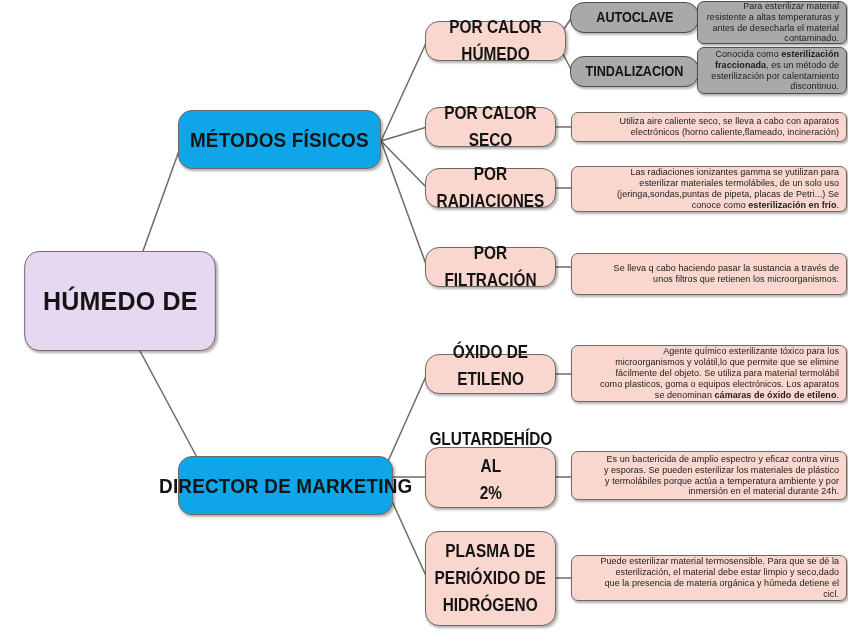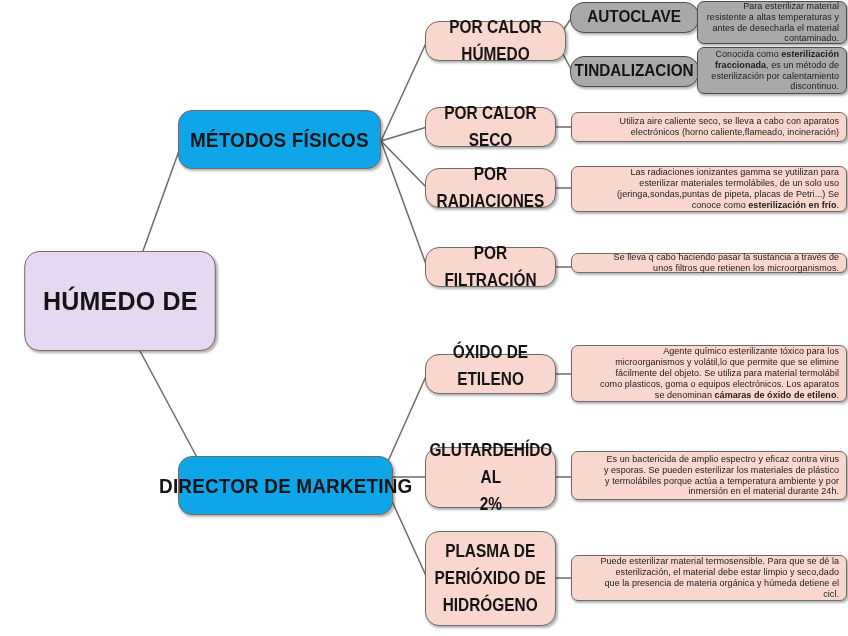--- a/index.html
+++ b/index.html
@@ -69,21 +69,21 @@
     font-weight: 700;
     color: #141414;
     line-height: 1.55;
   }
   .topic-inner { transform: scaleX(0.88); display:block; }
 
   
   .node.subtopic {
     background: #a9a9a9;
     border-color: #4f4d4b;
-    font-size: 17px;
+    font-size: 14px;
     font-weight: 700;
     color: #141414;
     line-height: 1.2;
   }
   .subtopic-inner { transform: scaleX(0.9); display:block; }
 
   
   .node.desc {
     font-family: "Liberation Sans", sans-serif;
     font-size: 9px;
@@ -169,36 +169,36 @@
   <div class="node topic" style="left:425px; top:168px; width:131px; height:40px;">
     <span class="topic-inner">POR RADIACIONES</span>
   </div>
   <div class="node desc pink" style="left:571px; top:166px; width:276px; height:46px;">
     <span class="desc-inner"><span>Las radiaciones ionizantes gamma se yutilizan para esterilizar materiales termolábiles, de un solo uso (jeringa,sondas,puntas de pipeta, placas de Petri...) Se conoce como </span><b>esterilización en frío</b><span>.</span></span>
   </div>
 
   <div class="node topic" style="left:425px; top:247px; width:131px; height:40px;">
     <span class="topic-inner">POR FILTRACIÓN</span>
   </div>
-  <div class="node desc pink" style="left:571px; top:253px; width:276px; height:20px;">
+  <div class="node desc pink" style="left:571px; top:253px; width:276px; height:42px;">
     <span class="desc-inner">Se lleva q cabo haciendo pasar la sustancia a través de unos filtros que retienen los microorganismos.</span>
   </div>
 
   <div class="node branch" style="left:178px; top:456px; width:215px; height:59px;">
     <span class="branch-inner">DIRECTOR DE MARKETING</span>
   </div>
 
   <div class="node topic" style="left:425px; top:354px; width:131px; height:40px;align-items:flex-end;">
     <span class="topic-inner">ÓXIDO DE ETILENO</span>
   </div>
   <div class="node desc pink" style="left:571px; top:345px; width:276px; height:57px;">
     <span class="desc-inner"><span>Agente químico esterilizante tóxico para los microorganismos y volátil,lo que permite que se elimine fácilmente del objeto. Se utiliza para material termolábil como plasticos, goma o equipos electrónicos. Los aparatos se denominan </span><b>cámaras de óxido de etileno</b><span>.</span></span>
   </div>
 
-  <div class="node topic" style="left:425px; top:447px; width:131px; height:61px;">
+  <div class="node topic" style="left:425px; top:447px; width:131px; height:61px;align-items:flex-end;">
     <span class="topic-inner"><span>GLUTARDEHÍDO AL</span><br><span>2%</span></span>
   </div>
   <div class="node desc pink" style="left:571px; top:451px; width:276px; height:49px;">
     <span class="desc-inner">Es un bactericida de amplio espectro y eficaz contra virus y esporas. Se pueden esterilizar los materiales de plástico y termolábiles porque actúa a temperatura ambiente y por inmersión en el material durante 24h.</span>
   </div>
 
   <div class="node topic" style="left:425px; top:531px; width:131px; height:95px;">
     <span class="topic-inner"><span>PLASMA DE</span><br><span>PERIÓXIDO DE</span><br><span>HIDRÓGENO</span></span>
   </div>
   <div class="node desc pink" style="left:571px; top:555px; width:276px; height:46px;">

